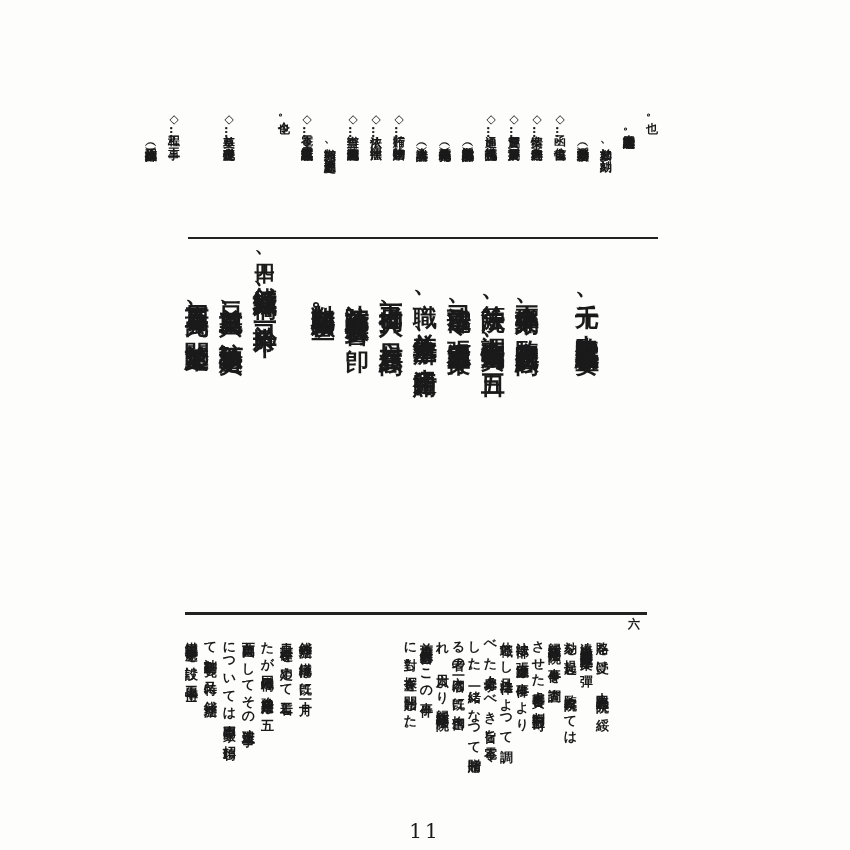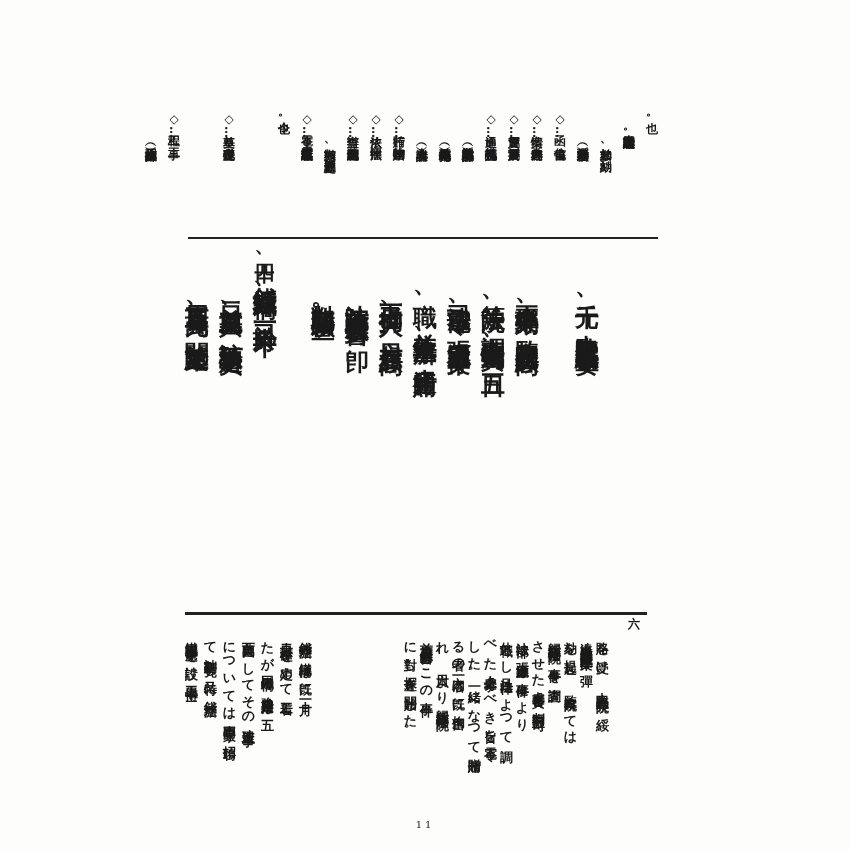--- a/index.html
+++ b/index.html
@@ -87,21 +87,21 @@
   .jp .vcol { letter-spacing: 1.6px; }
   .jp-right { left: 404px; gap: 3px; }
   .jp-left  { left: 185px; gap: 6px; }
   
   .page-number {
     position: absolute;
     top: 819px;
     left: 0;
     width: 100%;
     text-align: center;
-    font-size: 10px;
+    font-size: 20px;
     letter-spacing: 3px;
     font-family: "DejaVu Serif", "Liberation Serif", serif;
   }
 </style>
 </head>
 <body>
 
 <div class="page">
 
   <div class="glossary">

